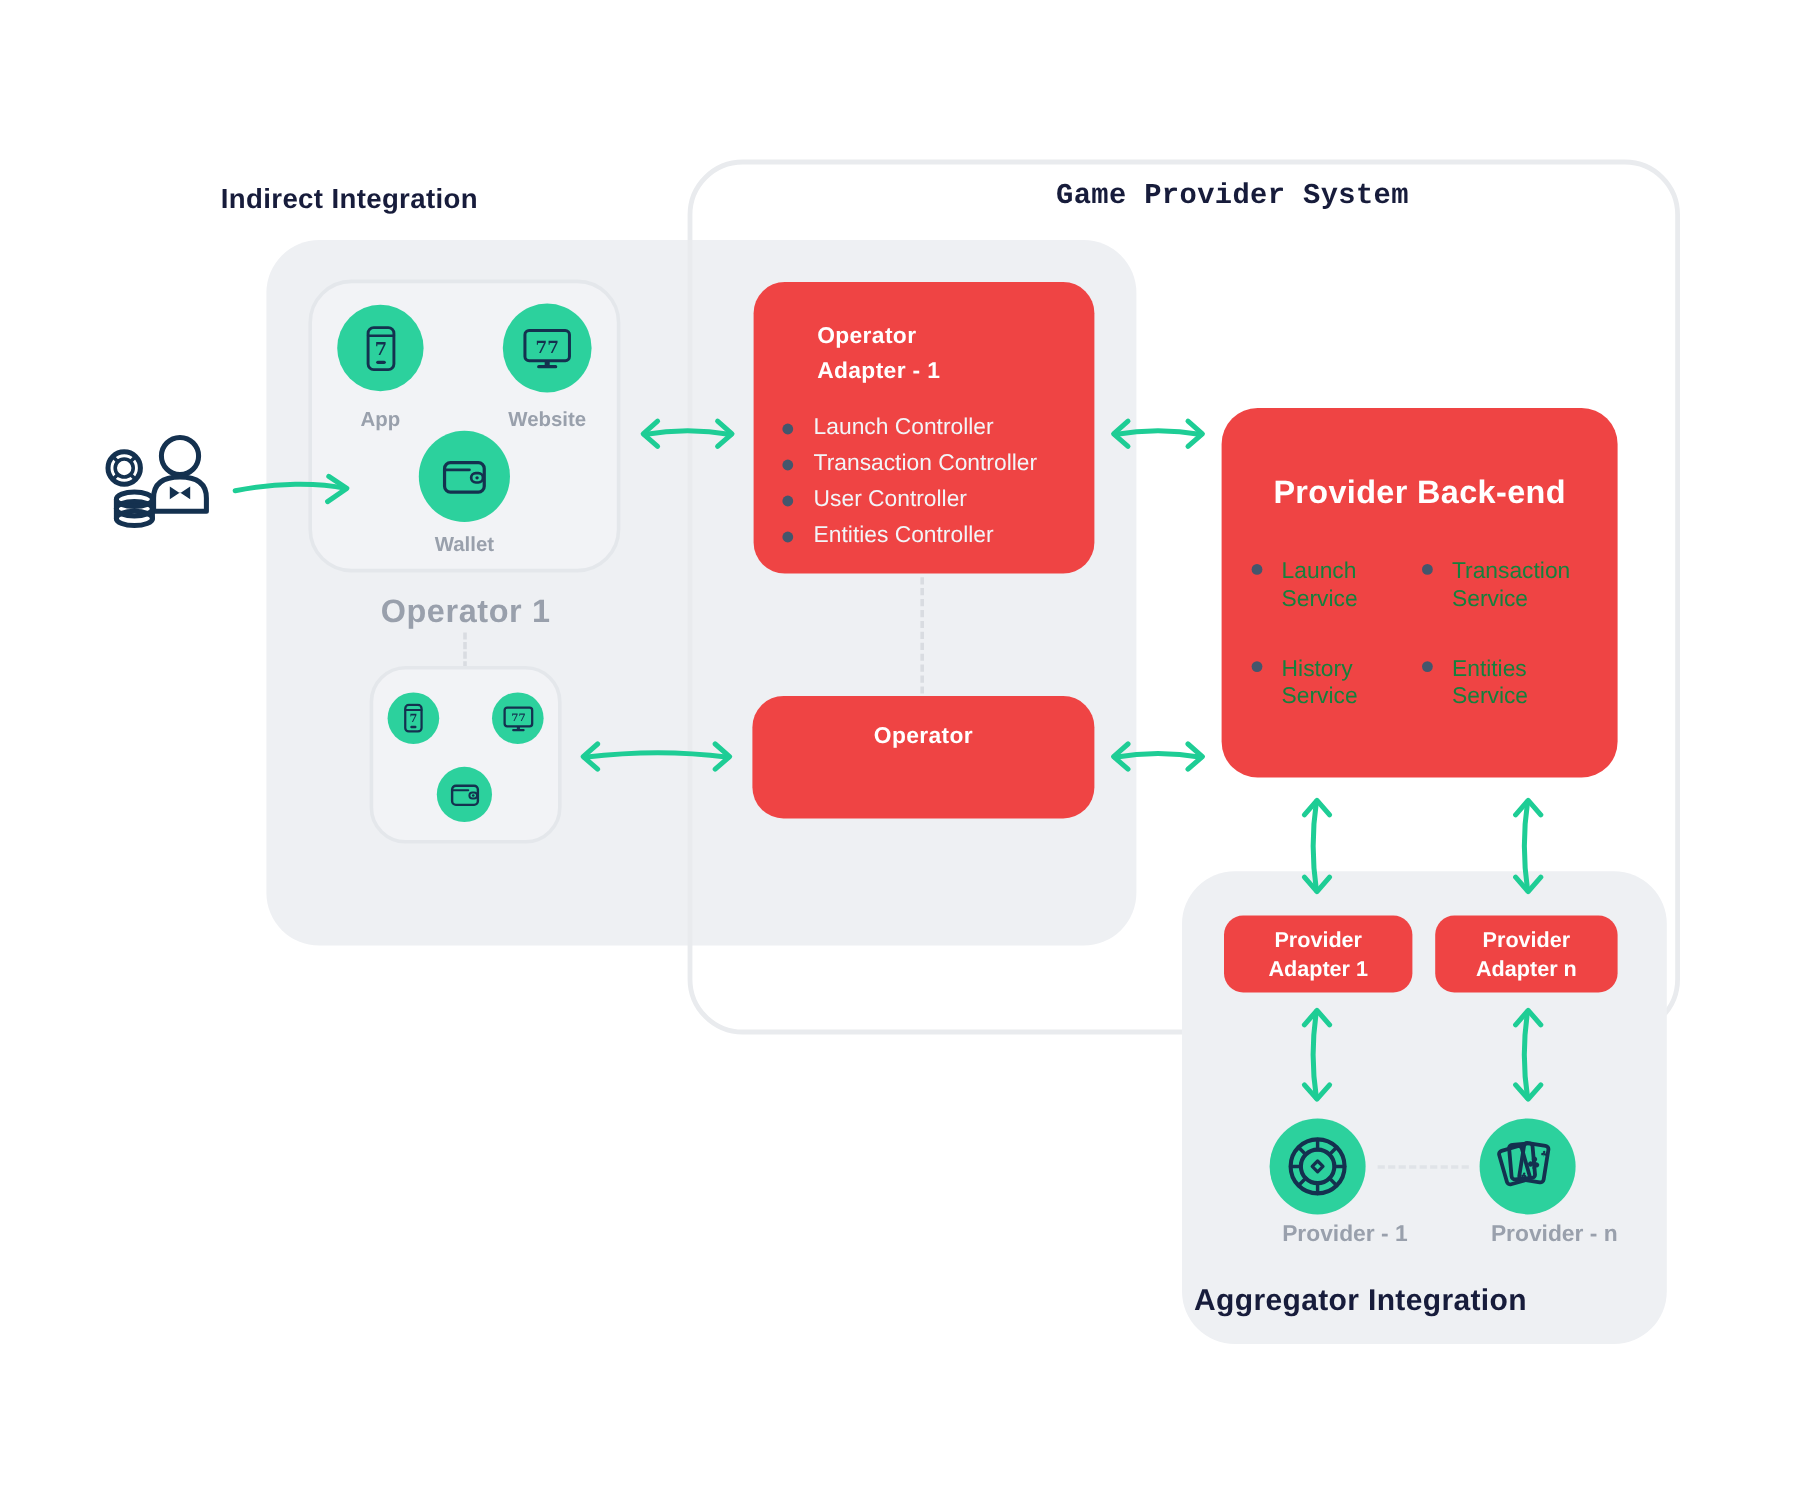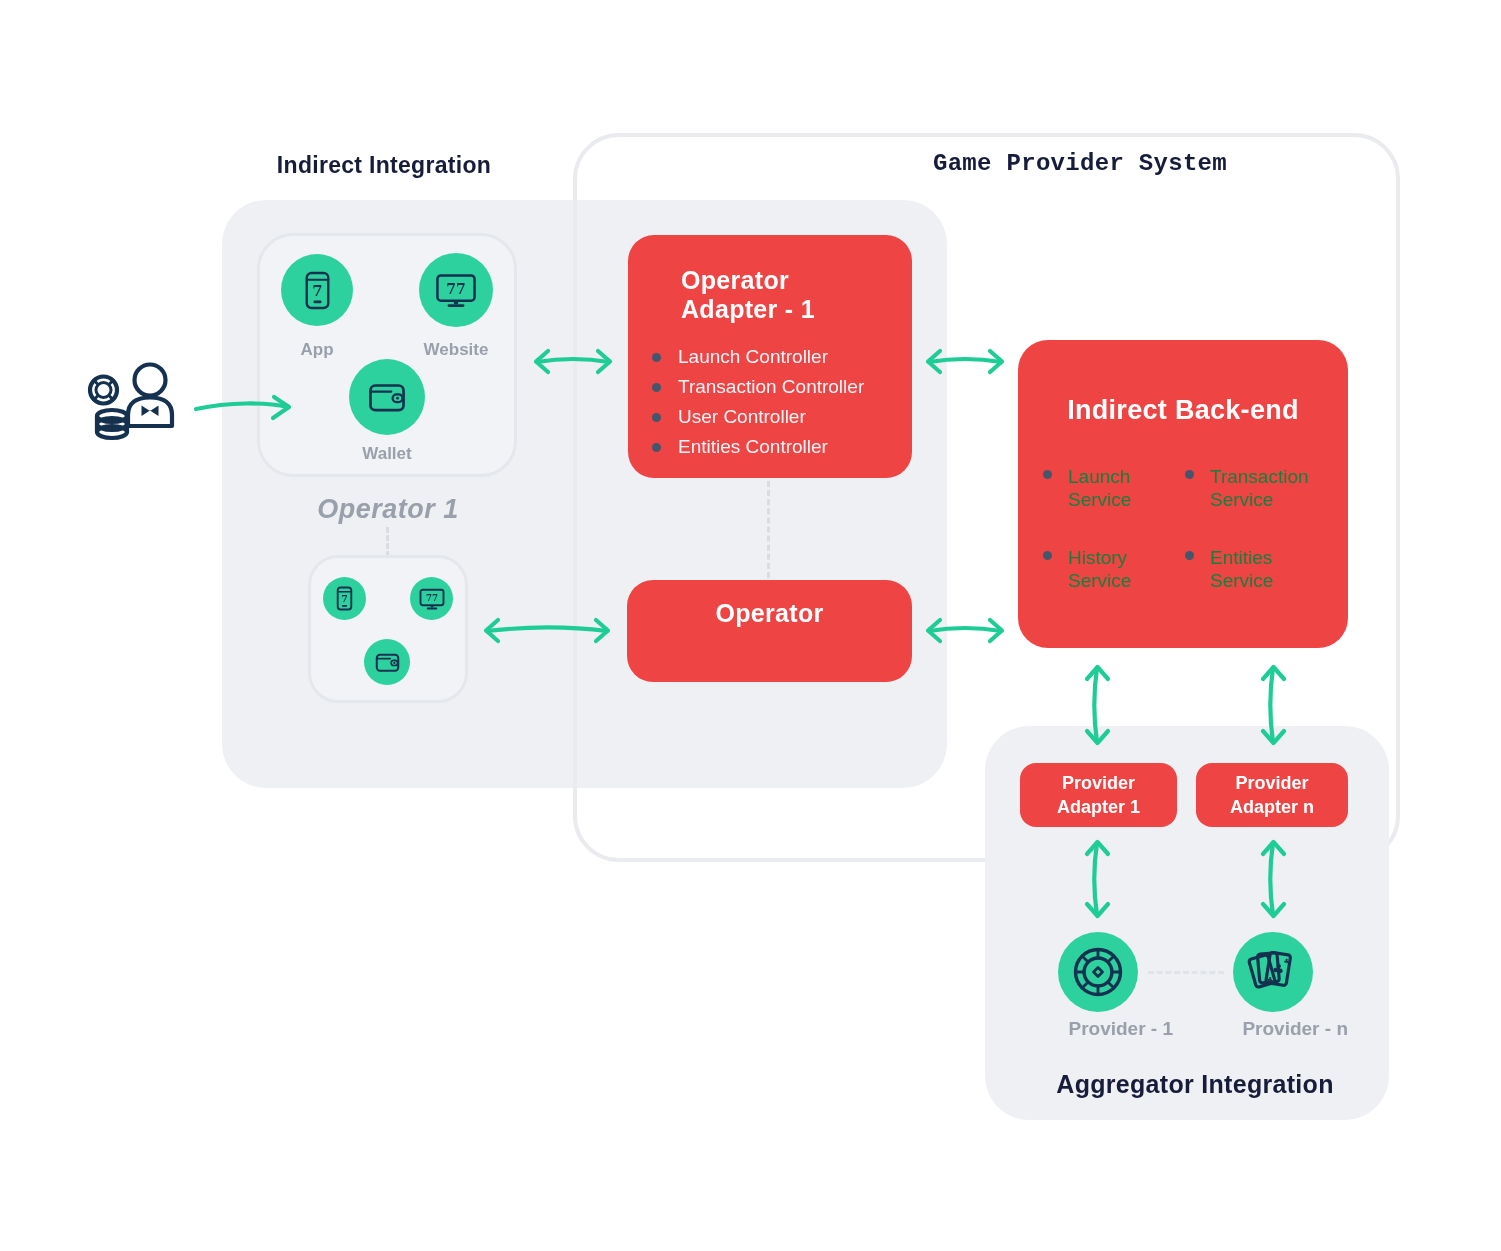--- a/index.html
+++ b/index.html
@@ -9,21 +9,21 @@
 
   
   .panel{position:absolute;background:#eef0f3;border-radius:44px;}
   #panel-indirect{left:222px;top:200px;width:725px;height:588px;}
   #gps-outline{position:absolute;left:573px;top:133px;width:827px;height:729px;
                border:4px solid #e9ebee;border-radius:46px;box-sizing:border-box;background:transparent;}
   #panel-aggregator{left:985px;top:726px;width:404px;height:394px;}
 
   
   .heading{position:absolute;font-weight:bold;font-size:23px;color:#171c3b;
-           text-align:center;letter-spacing:.3px;}
+           letter-spacing:.3px;}
   #heading-indirect{left:184px;top:152px;width:400px;}
   #heading-gps{left:880px;top:150px;width:400px;font-size:24px;font-family:Liberation Mono, monospace;}
   #heading-aggregator{left:995px;top:1070px;width:400px;font-size:25px;}
 
   
   .subbox{position:absolute;background:#f2f3f6;border:3px solid #e4e7eb;
           border-radius:36px;box-sizing:border-box;}
   #operator1-box{left:257px;top:233px;width:260px;height:244px;}
   #operatorn-box{left:308px;top:555px;width:160px;height:148px;border-radius:30px;}
 
@@ -38,21 +38,21 @@
   #p1-circle{left:1058px;top:932px;width:80px;height:80px;}
   #pn-circle{left:1233px;top:932px;width:80px;height:80px;}
 
   .icon-label{position:absolute;font-weight:bold;font-size:17px;color:#99a0ac;text-align:center;}
   #app-label{left:267px;top:340px;width:100px;}
   #website-label{left:406px;top:340px;width:100px;}
   #wallet-label{left:337px;top:444px;width:100px;}
 
   .op-label{position:absolute;font-weight:bold;font-size:27px;color:#99a0ac;
             text-align:center;letter-spacing:.5px;}
-  #operator1-label{left:238px;top:494px;width:300px;font-style:italic;}
+  #operator1-label{left:238px;top:494px;width:300px;}
   #operatorn-label{left:238px;top:725px;width:300px;}
 
   .p-label{position:absolute;font-weight:bold;font-size:19px;color:#99a0ac;text-align:right;}
   #p1-label{left:1023px;top:1018px;width:150px;}
   #pn-label{left:1198px;top:1018px;width:150px;}
 
   
   .vdash{position:absolute;width:0;border-left:3px dashed #d9dce1;}
   #dash-o1-on{left:386px;top:527px;height:30px;}
   #dash-a1-an{left:767px;top:481px;height:97px;}
@@ -62,21 +62,21 @@
   
   .navy{position:absolute;background:#ef4444;border-radius:26px;color:#ffffff;}
   #adapter1-box{left:628px;top:235px;width:284px;height:243px;}
   #adaptern-box{left:627px;top:580px;width:285px;height:102px;}
   #backend-box{left:1018px;top:340px;width:330px;height:308px;border-radius:30px;}
   #pa1-box{left:1020px;top:763px;width:157px;height:64px;border-radius:16px;
            display:flex;align-items:center;justify-content:center;}
   #pan-box{left:1196px;top:763px;width:152px;height:64px;border-radius:16px;
            display:flex;align-items:center;justify-content:center;}
 
-  .navy-title{position:absolute;font-weight:bold;font-size:25px;line-height:29px;
+  .navy-title{position:absolute;font-weight:bold;font-size:19px;line-height:29px;
               color:#ffffff;letter-spacing:.3px;}
   #adapter1-title{left:681px;top:266px;}
   #adaptern-title{left:627px;top:599px;width:285px;text-align:center;}
   #backend-title{left:1018px;top:396px;width:330px;text-align:center;font-size:27px;}
 
   #adapter1-bullets{position:absolute;left:652px;top:342px;margin:0;padding:0;list-style:none;}
   #adapter1-bullets li{display:flex;align-items:center;gap:17px;height:30px;
                        font-size:19px;color:#f2f5f8;}
   .dot{width:9px;height:9px;border-radius:50%;background:#44566c;flex:0 0 9px;}
 
@@ -222,21 +222,21 @@
   </ul>
 
   <div class="vdash" id="dash-a1-an"></div>
 
   <div class="navy" id="adaptern-box"></div>
   <div class="navy-title" id="adaptern-title">
     <div>Operator</div>
   </div>
 
   <div class="navy" id="backend-box"></div>
-  <div class="navy-title" id="backend-title">Indirect Back-end</div>
+  <div class="navy-title" id="backend-title">Provider Back-end</div>
   <span class="svc-dot" id="svc1-dot"></span>
   <div class="svc" id="svc1">
     <div>Launch</div>
     <div>Service</div>
   </div>
   <span class="svc-dot" id="svc2-dot"></span>
   <div class="svc" id="svc2">
     <div>Transaction</div>
     <div>Service</div>
   </div>

